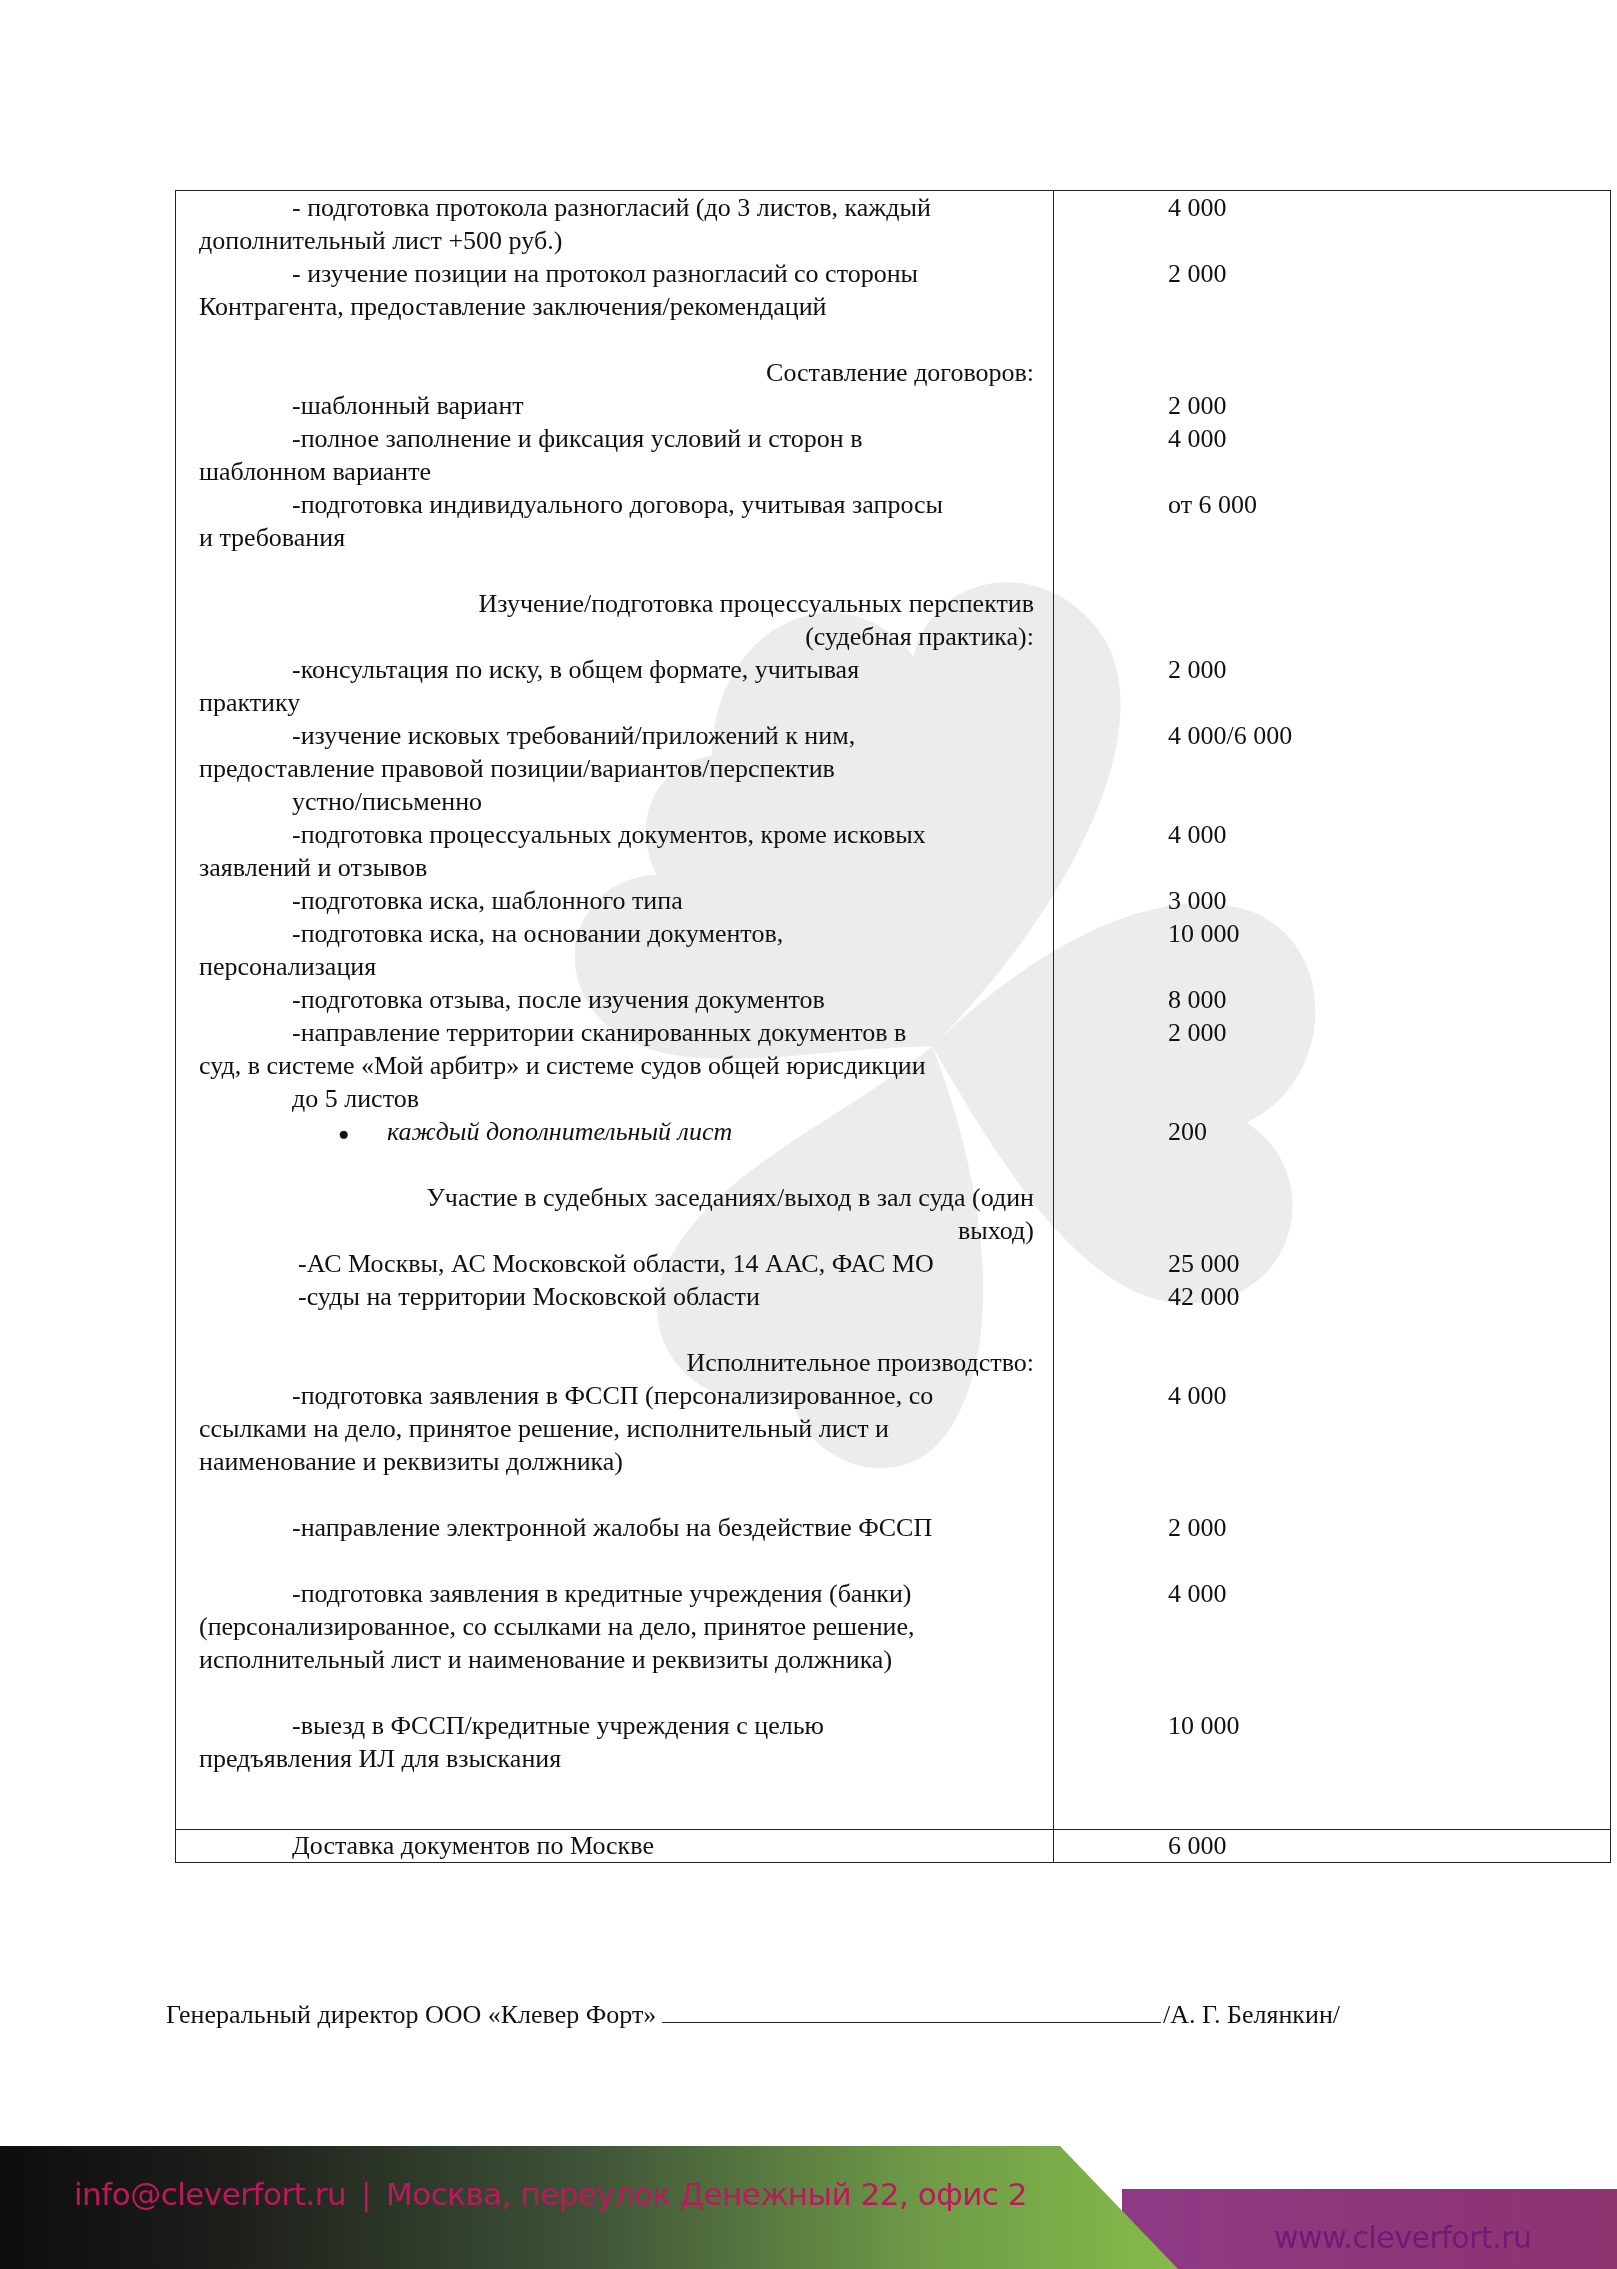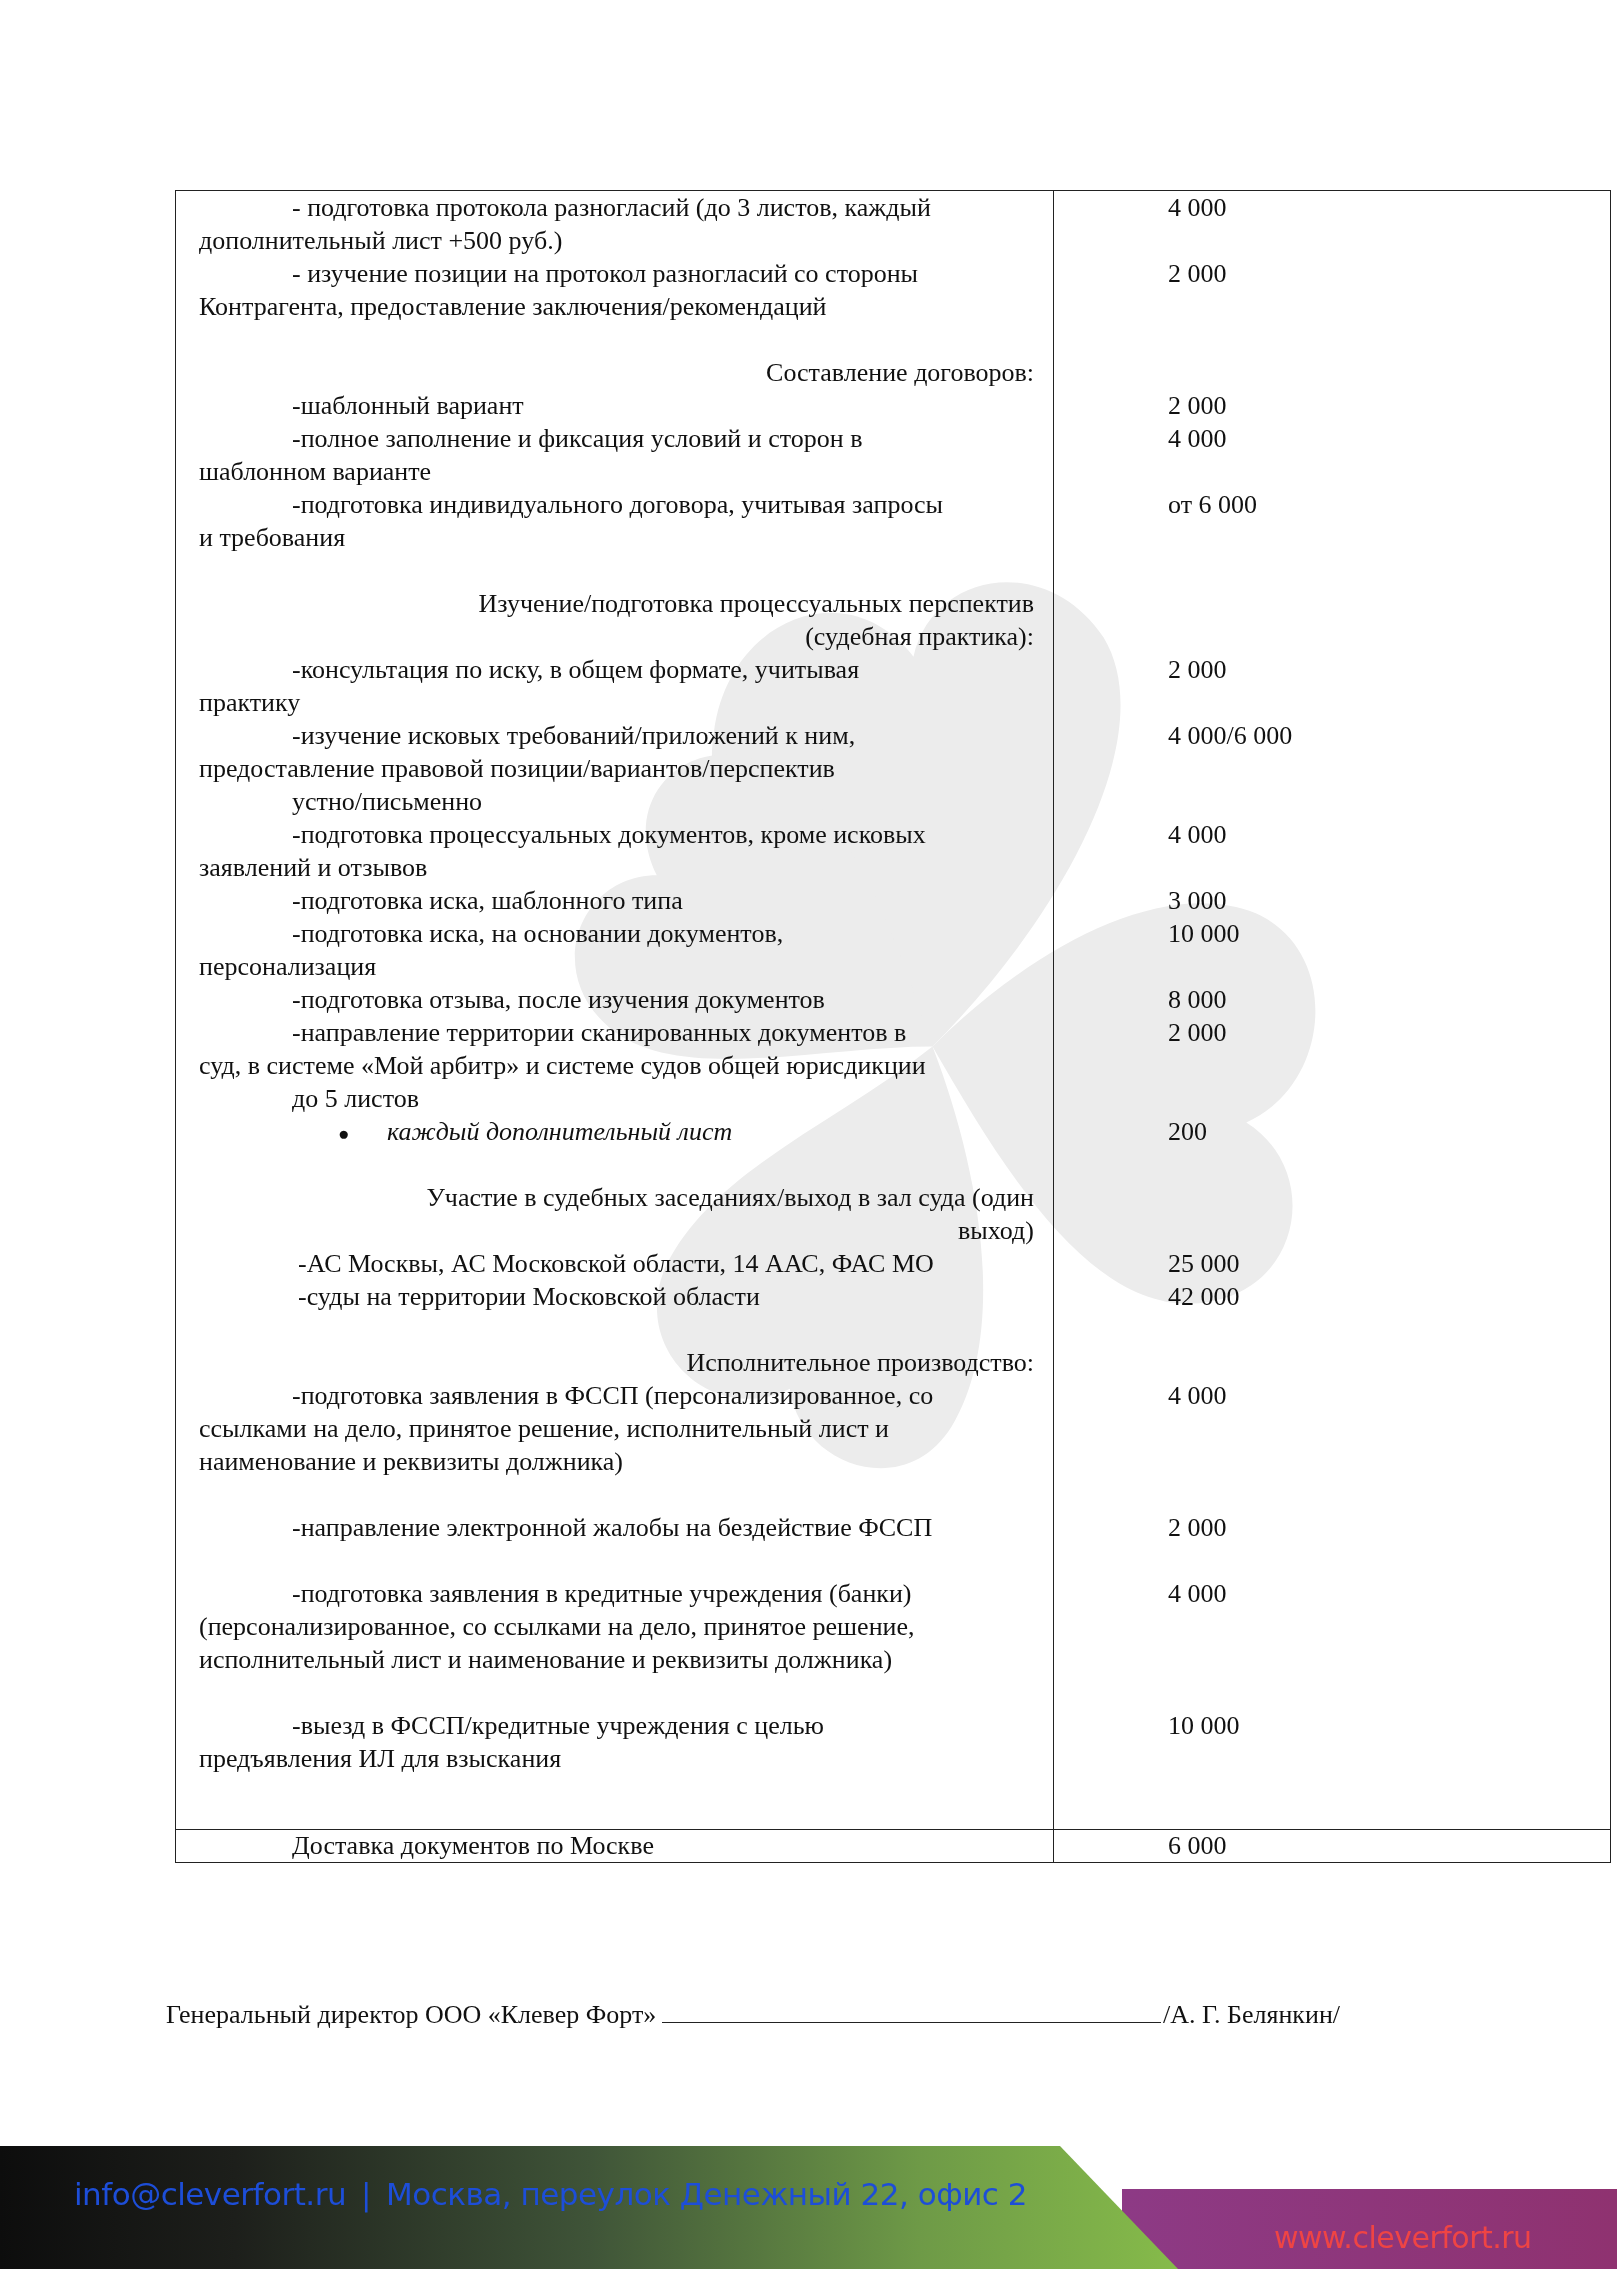--- a/index.html
+++ b/index.html
@@ -35,26 +35,26 @@
   .footer-left {
     position:absolute; left:0; top:0; width:1179px; height:124px;
     background:linear-gradient(90deg, #0d0d0d 0%, #1d1f1b 20%, #3f5438 50%, #6e9a47 78%, #86bb4a 100%);
     clip-path:polygon(0 0, 1060px 0, 1179px 124px, 0 124px);
   }
   .footer-right {
     position:absolute; left:1122px; top:43px; width:496px; height:81px;
     background:linear-gradient(90deg, #8d3a85 0%, #8f3270 100%);
   }
   .footer-contact {
-    position:absolute; left:74px; top:30px; color:#1d4ed8; font-size:31px;
+    position:absolute; left:74px; top:30px; color:#be185d; font-size:31px;
     font-family:"DejaVu Sans", "Liberation Sans", sans-serif; letter-spacing:-0.5px; white-space:nowrap;
   }
   .footer-sep { margin:0 15px; }
   .footer-site {
-    position:absolute; left:1274px; top:74px; color:#ef4444; font-size:30px;
+    position:absolute; left:1274px; top:74px; color:#701a75; font-size:30px;
     font-family:"DejaVu Sans", "Liberation Sans", sans-serif; letter-spacing:-0.5px; white-space:nowrap;
   }
 </style>
 </head>
 <body>
 
 <svg class="watermark" viewBox="0 0 840 1200">
   <g fill="#ececec">
     <path d="M420 560 C 300 480, 170 360, 190 230 C 205 110, 330 60, 400 150 C 420 60, 540 40, 600 130 C 660 230, 560 420, 420 560 Z"></path>
     <path d="M420 560 C 520 460, 660 380, 760 420 C 850 460, 840 600, 750 640 C 830 690, 810 820, 700 830 C 590 840, 500 700, 420 560 Z"></path>

